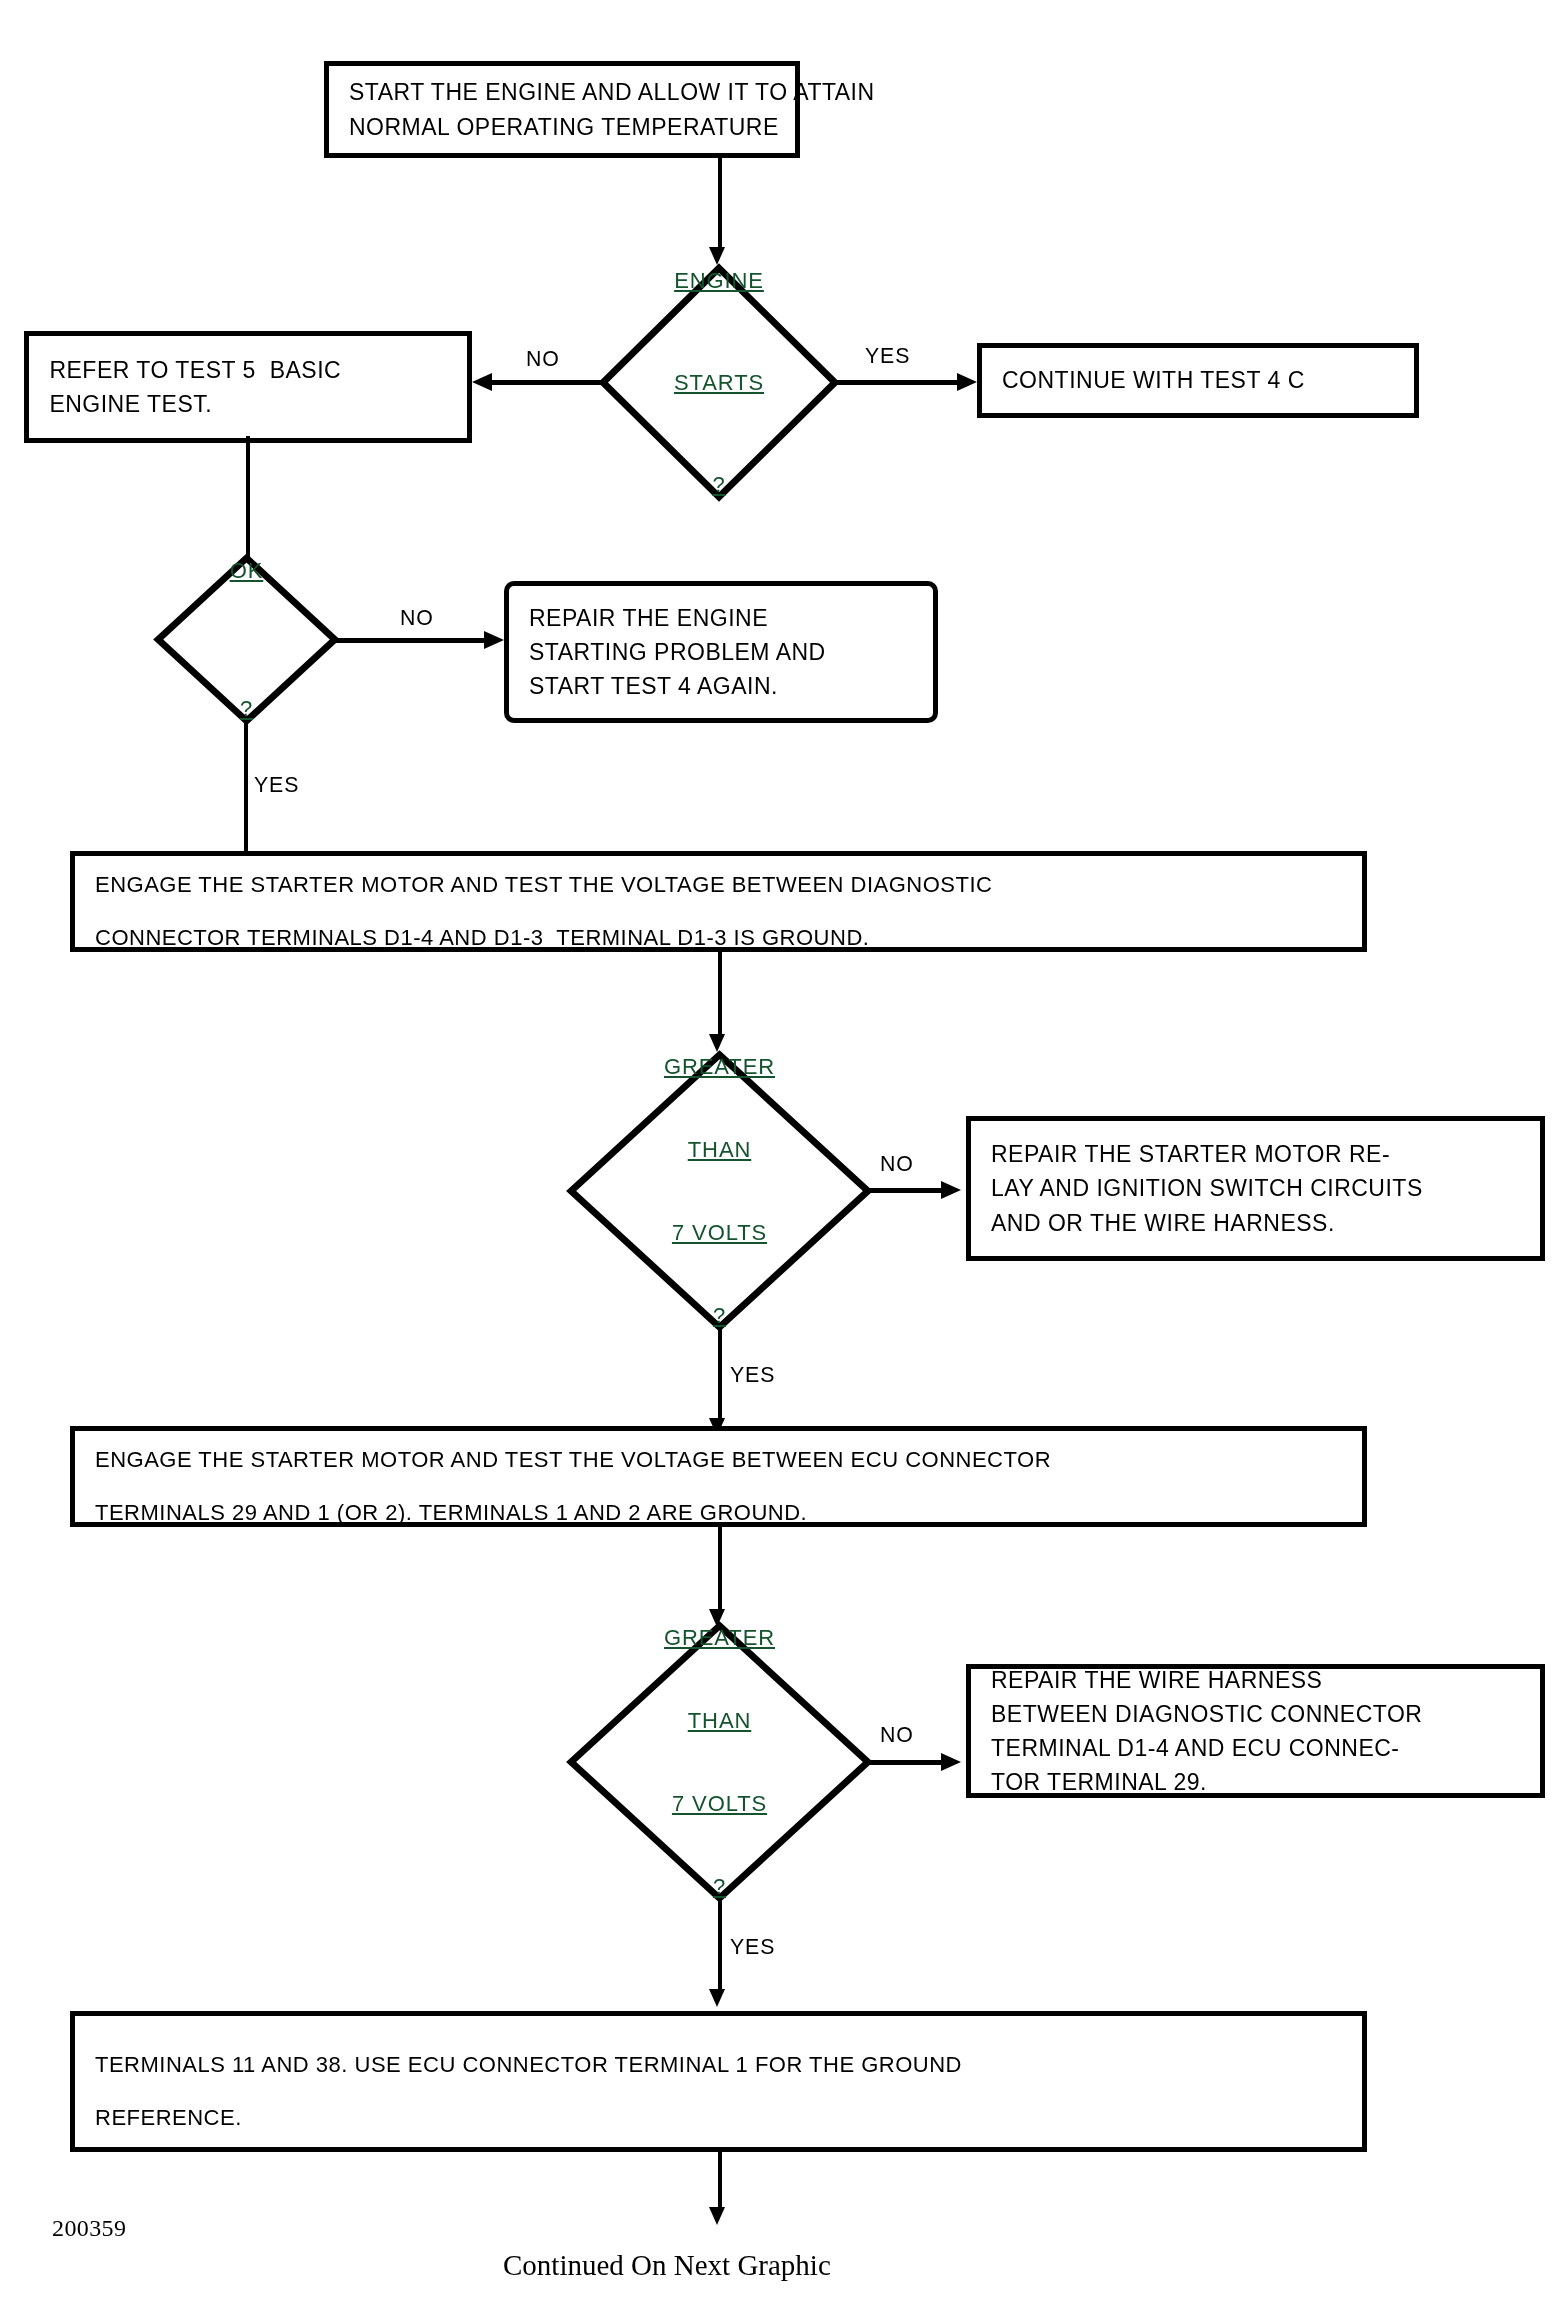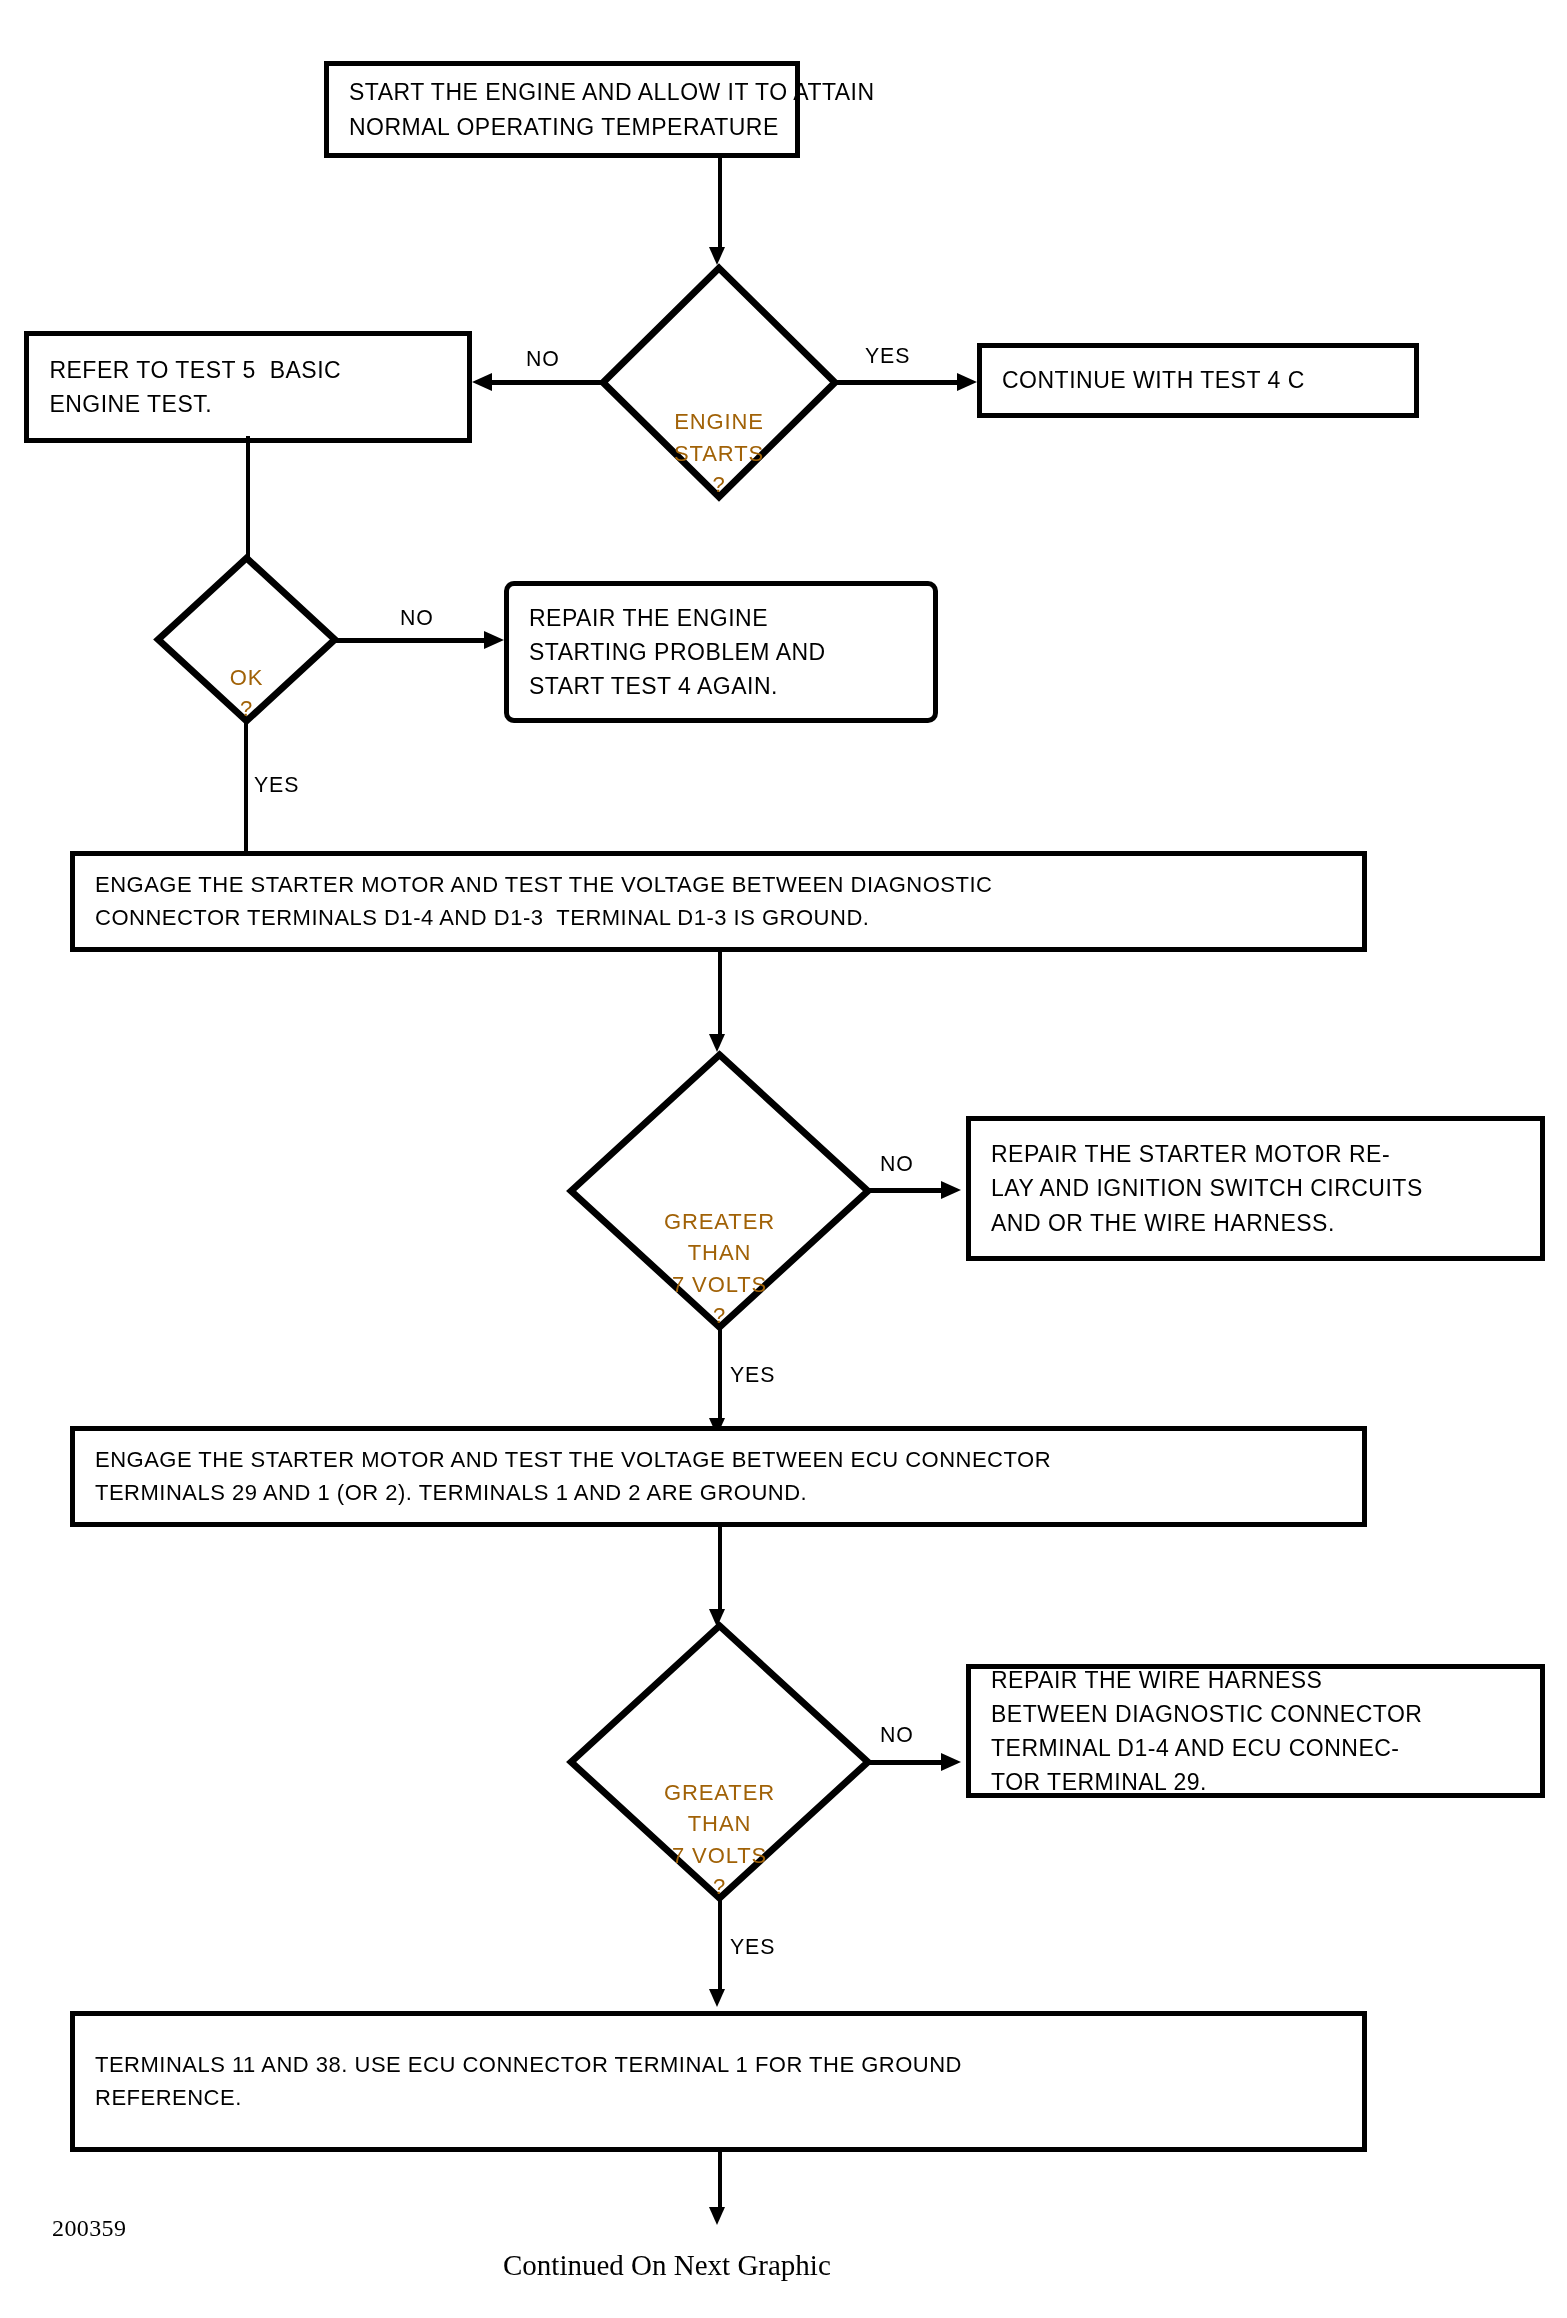--- a/index.html
+++ b/index.html
@@ -29,47 +29,48 @@
   .node-box .line {
     font-family: "Liberation Sans", sans-serif;
     font-size: 23px;
     line-height: 1.48;
     letter-spacing: 0.5px;
     color: #000000;
     white-space: pre;
     padding-left: 20px;
     font-weight: 500;
   }
-  .node-box.wide .line { font-size: 22px; }
+  .node-box.wide .line { font-size: 22px; margin-top: 20px; }
   
   .diamond {
     position: absolute;
   }
   .diamond svg {
     position: absolute;
     left: 0;
     top: 0;
     overflow: visible;
   }
   .diamond .dtext {
     position: absolute;
     left: 0;
     top: 0;
     width: 100%;
     height: 100%;
     display: flex;
     flex-direction: column;
     align-items: center;
-    justify-content: flex-end;
+    justify-content: space-between;
     font-size: 22px;
     line-height: 1.42;
     letter-spacing: 0.9px;
-    color: #a16207;
+    color: #14532d;
     text-align: center;
     pointer-events: none;
+    text-decoration: underline;
   }
   .diamond .dtext span { display: block; white-space: pre; }
   
   .vline {
     position: absolute;
     width: 3.8px;
     background: #000000;
   }
   .hline {
     position: absolute;

